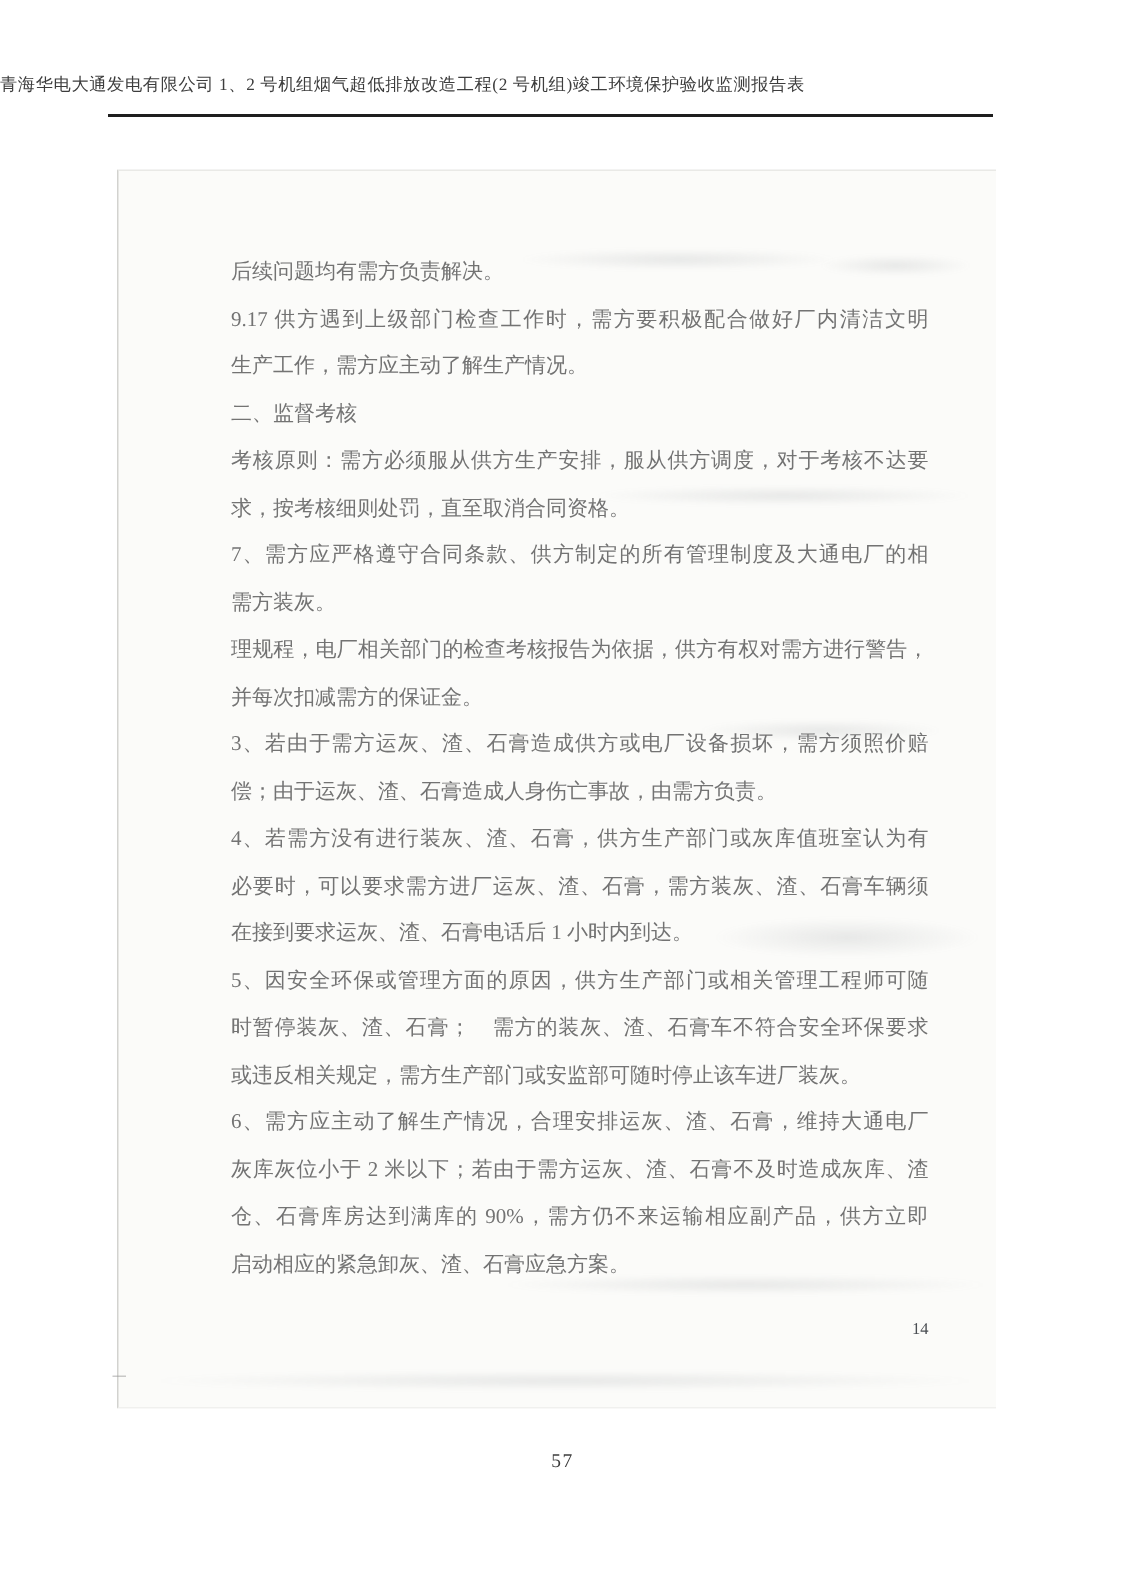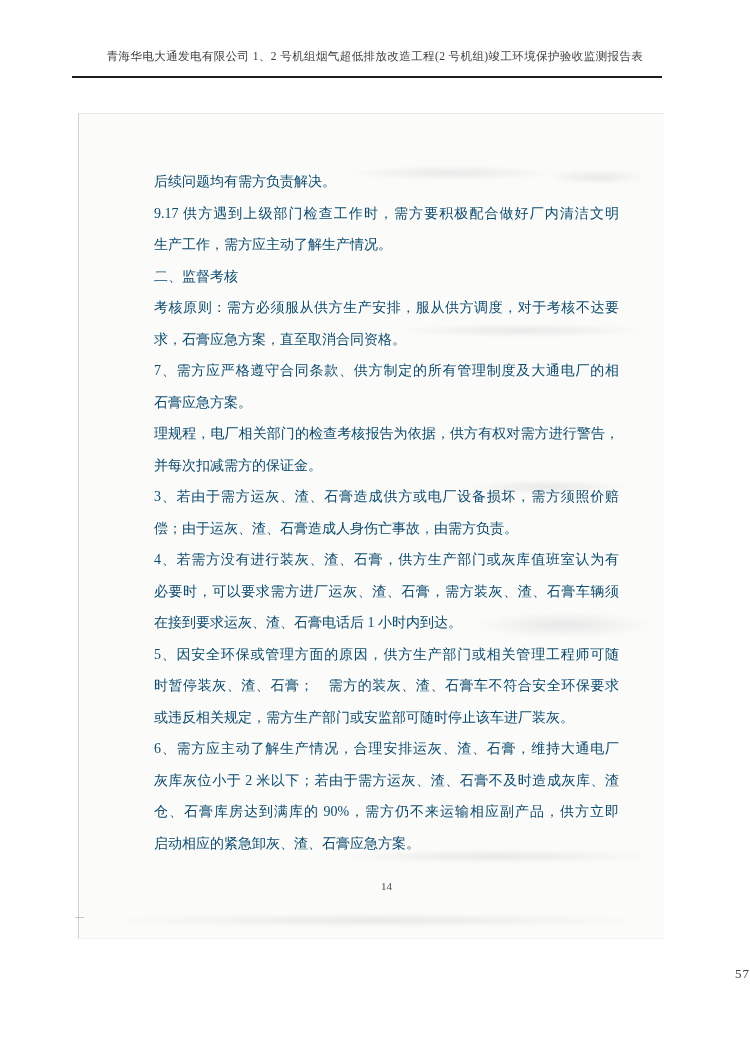--- a/index.html
+++ b/index.html
@@ -6,21 +6,21 @@
   .page{
     position:relative;
     width:750px;height:1060px;
     background:#ffffff;
     overflow:hidden;
     font-family:"Liberation Serif","DejaVu Serif",serif;
   }
   
   .doc-header{
     position:absolute;left:0;right:0;top:49px;
-    text-align:center;
+    text-align:left;
     font-size:11.5px;
     color:#3d3d3d;
     letter-spacing:0.4px;
     white-space:nowrap;
   }
   .header-rule{
     position:absolute;left:72px;top:76px;
     width:590px;height:2px;
     background:#1e1e1e;
   }
@@ -30,44 +30,44 @@
     width:585px;height:824px;
     background:#fbfbf9;
     border-left:1px solid rgba(150,150,145,0.40);
     border-top:1px solid rgba(170,170,165,0.22);
     border-bottom:1px solid rgba(180,180,175,0.15);
   }
   .text-column{
     position:absolute;left:75px;top:52px;
     width:465px;
     font-size:14px;
-    color:#0c4a6e;
+    color:#737373;
     letter-spacing:0px;
   }
   .line{
     height:31.5px;
     line-height:31.5px;
     white-space:nowrap;
   }
   .fill{
     text-align:justify;
     text-align-last:justify;
     white-space:normal;
     overflow:hidden;
   }
   .inner-page-number{
     position:absolute;left:75px;top:766px;
     width:465px;
-    text-align:center;
+    text-align:right;
     font-size:11px;
     color:#4a4e53;
   }
   .doc-footer{
     position:absolute;left:0;right:0;top:966px;
-    text-align:right;
+    text-align:center;
     font-size:13px;
     color:#3d3d3d;
     letter-spacing:1px;
   }
   
   .blob{
     position:absolute;
     background:radial-gradient(ellipse at center, rgba(115,120,128,0.14), rgba(115,120,128,0.0) 72%);
     filter:blur(1.5px);
     pointer-events:none;
@@ -88,23 +88,23 @@
   <div class="header-rule"></div>
 
   <div class="scan">
 
     <div class="text-column">
       <div class="line">后续问题均有需方负责解决。</div>
       <div class="line fill">9.17 供方遇到上级部门检查工作时，需方要积极配合做好厂内清洁文明</div>
       <div class="line">生产工作，需方应主动了解生产情况。</div>
       <div class="line">二、监督考核</div>
       <div class="line fill">考核原则：需方必须服从供方生产安排，服从供方调度，对于考核不达要</div>
-      <div class="line">求，石膏应急方案，直至取消合同资格。</div>
+      <div class="line">求，按考核细则处罚，直至取消合同资格。</div>
       <div class="line fill">7、需方应严格遵守合同条款、供方制定的所有管理制度及大通电厂的相</div>
-      <div class="line">石膏应急方案。</div>
+      <div class="line">需方装灰。</div>
       <div class="line fill">理规程，电厂相关部门的检查考核报告为依据，供方有权对需方进行警告，</div>
       <div class="line">并每次扣减需方的保证金。</div>
       <div class="line fill">3、若由于需方运灰、渣、石膏造成供方或电厂设备损坏，需方须照价赔</div>
       <div class="line">偿；由于运灰、渣、石膏造成人身伤亡事故，由需方负责。</div>
       <div class="line fill">4、若需方没有进行装灰、渣、石膏，供方生产部门或灰库值班室认为有</div>
       <div class="line fill">必要时，可以要求需方进厂运灰、渣、石膏，需方装灰、渣、石膏车辆须</div>
       <div class="line">在接到要求运灰、渣、石膏电话后 1 小时内到达。</div>
       <div class="line fill">5、因安全环保或管理方面的原因，供方生产部门或相关管理工程师可随</div>
       <div class="line fill">时暂停装灰、渣、石膏；　需方的装灰、渣、石膏车不符合安全环保要求</div>
       <div class="line">或违反相关规定，需方生产部门或安监部可随时停止该车进厂装灰。</div>

